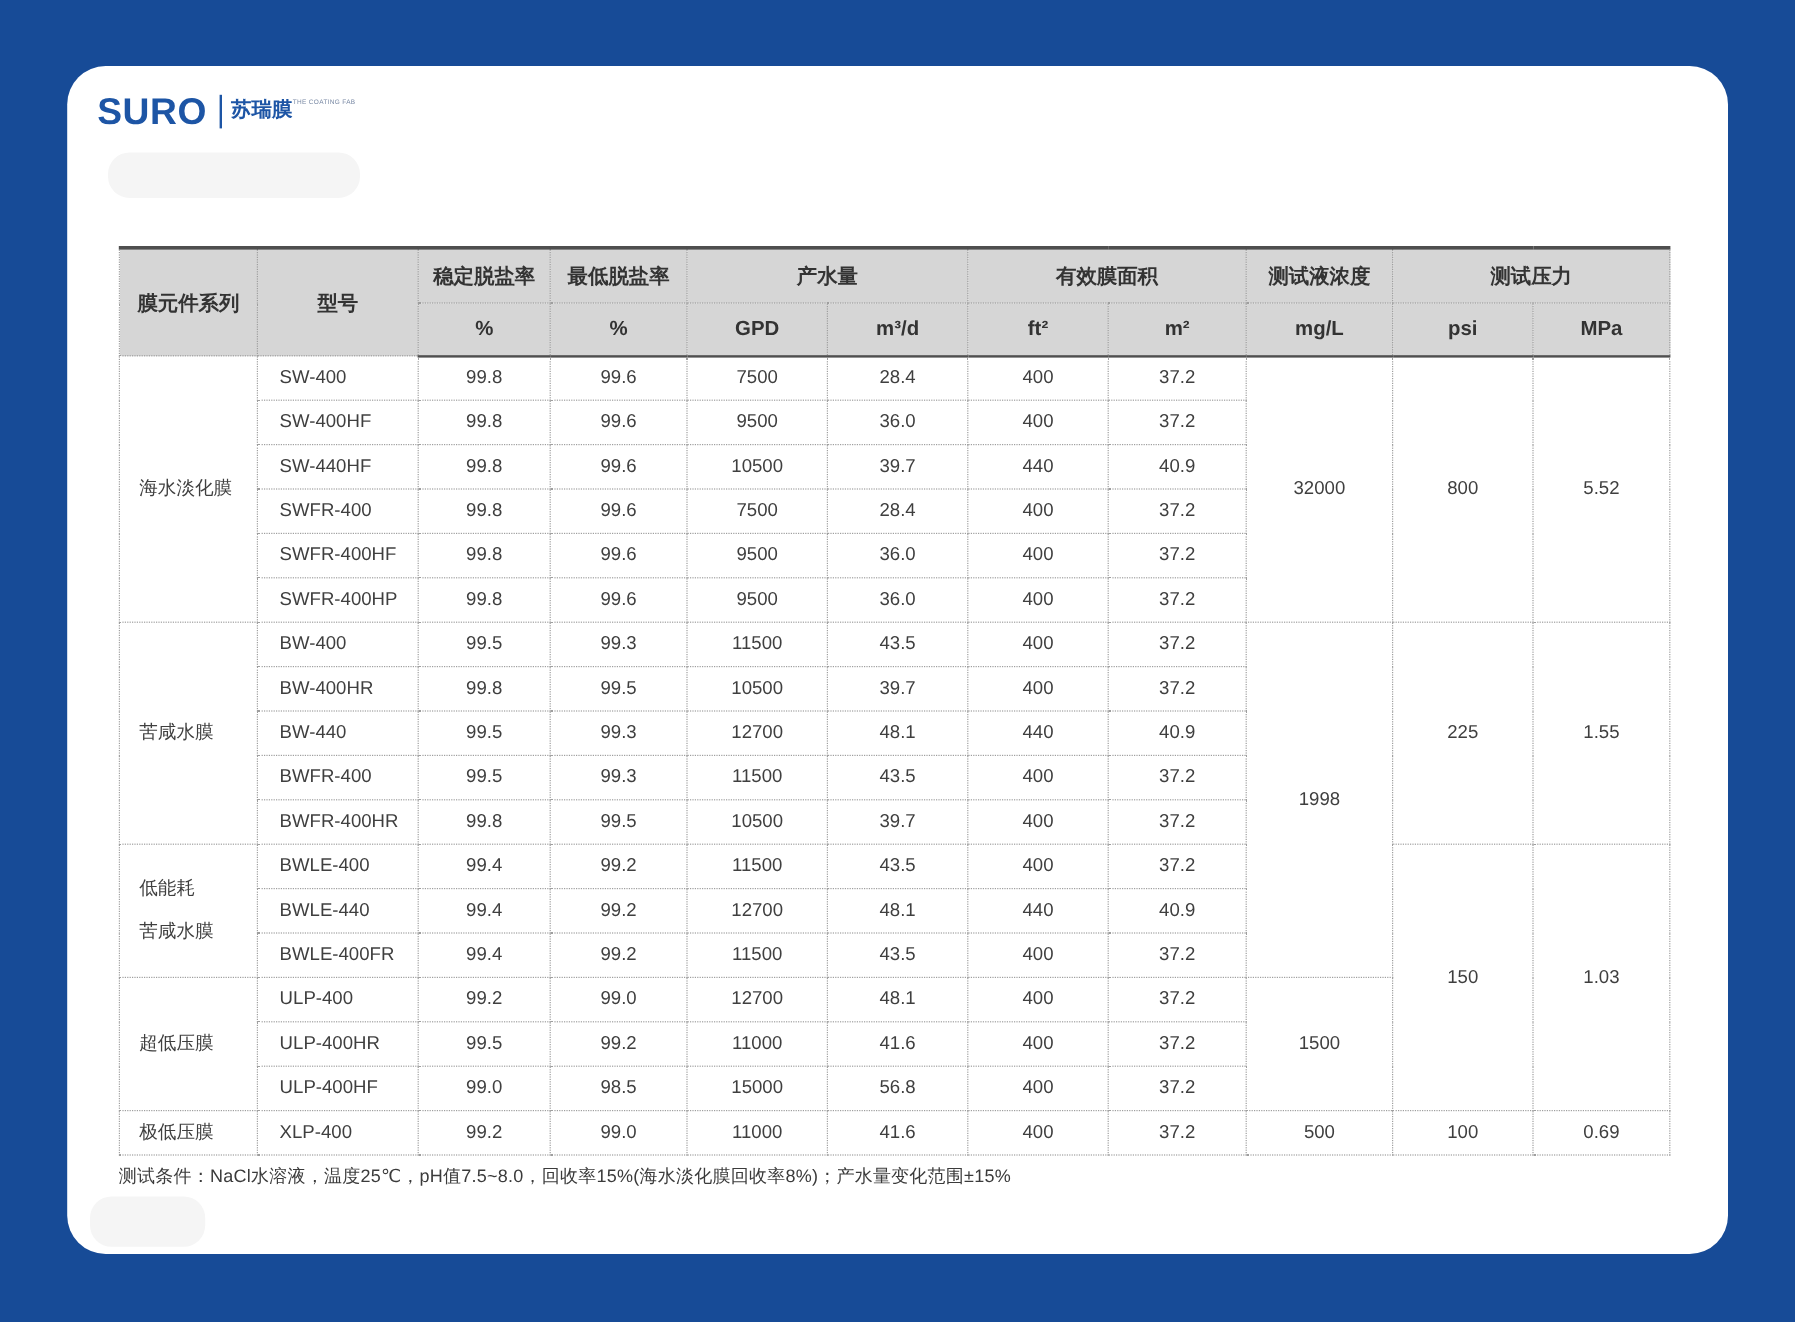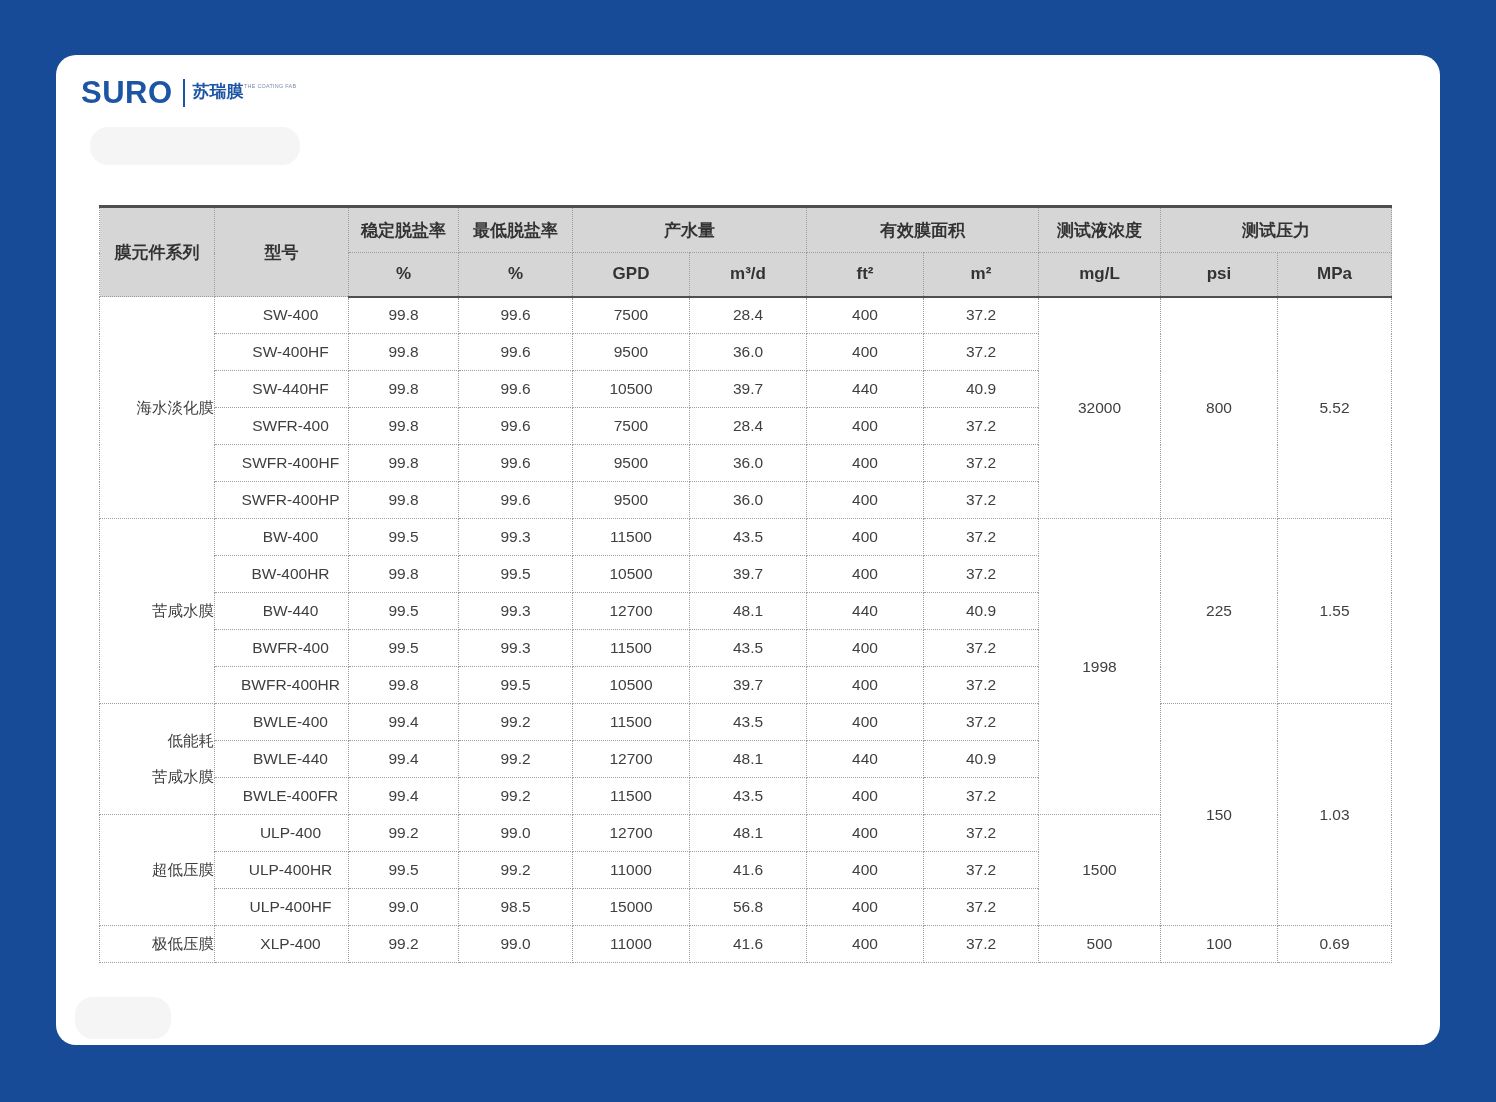--- a/index.html
+++ b/index.html
@@ -8,21 +8,21 @@
     font-family: "Liberation Sans", "DejaVu Sans", sans-serif;
     background: #174b97;
     position: relative;
     overflow: hidden;
   }
   .card {
     position: absolute;
     left: 56px; top: 55px;
     width: 1384px; height: 990px;
     background: #ffffff;
-    border-radius: 20px;
+    border-radius: 32px;
   }
   
   .ghost { position: absolute; background: #f5f5f5; }
   .ghost-top { left: 34px; top: 72px; width: 210px; height: 38px; border-radius: 18px; }
   .ghost-bottom { left: 19px; top: 942px; width: 96px; height: 42px; border-radius: 18px; }
 
   
   .logo { position: absolute; left: 25px; top: 22px; display: flex; align-items: center; }
   .logo-en {
     color: #1d55a5; font-size: 31px; font-weight: 800; letter-spacing: 0.5px;
@@ -56,23 +56,23 @@
   table.spec thead th {
     background: #d6d6d6;
     color: #333333;
     font-size: 17px;
     font-weight: 700;
   }
   table.spec thead tr:first-child th { height: 46px; text-align: center; }
   table.spec thead tr:last-child th { height: 44px; border-bottom: 2px solid #4f4f4f; }
   table.spec tbody tr { height: 37px; }
   table.spec tbody td { font-size: 15.5px; color: #3f3f3f; background: #ffffff; }
-  table.spec tbody td.model { text-align: center; padding-left: 18px; }
+  table.spec tbody td.model { text-align: left; padding-left: 18px; }
   table.spec tbody td.series {
-    text-align: right; padding-left: 16px;
+    text-align: left; padding-left: 16px;
     white-space: pre-line; line-height: 2.3;
   }
 
   
   .footnote {
     position: absolute; left: 43px; top: 916px;
     font-size: 15px; color: #3b3b3b; letter-spacing: 0.2px;
   }
 </style>
 </head>
@@ -307,14 +307,15 @@
           <td>41.6</td>
           <td>400</td>
           <td>37.2</td>
           <td>500</td>
           <td>100</td>
           <td>0.69</td>
         </tr>
       </tbody>
   </table>
 
+  <div class="footnote">测试条件：NaCl水溶液，温度25℃，pH值7.5~8.0，回收率15%(海水淡化膜回收率8%)；产水量变化范围±15%</div>
 
 </div>
 
 </body></html>

